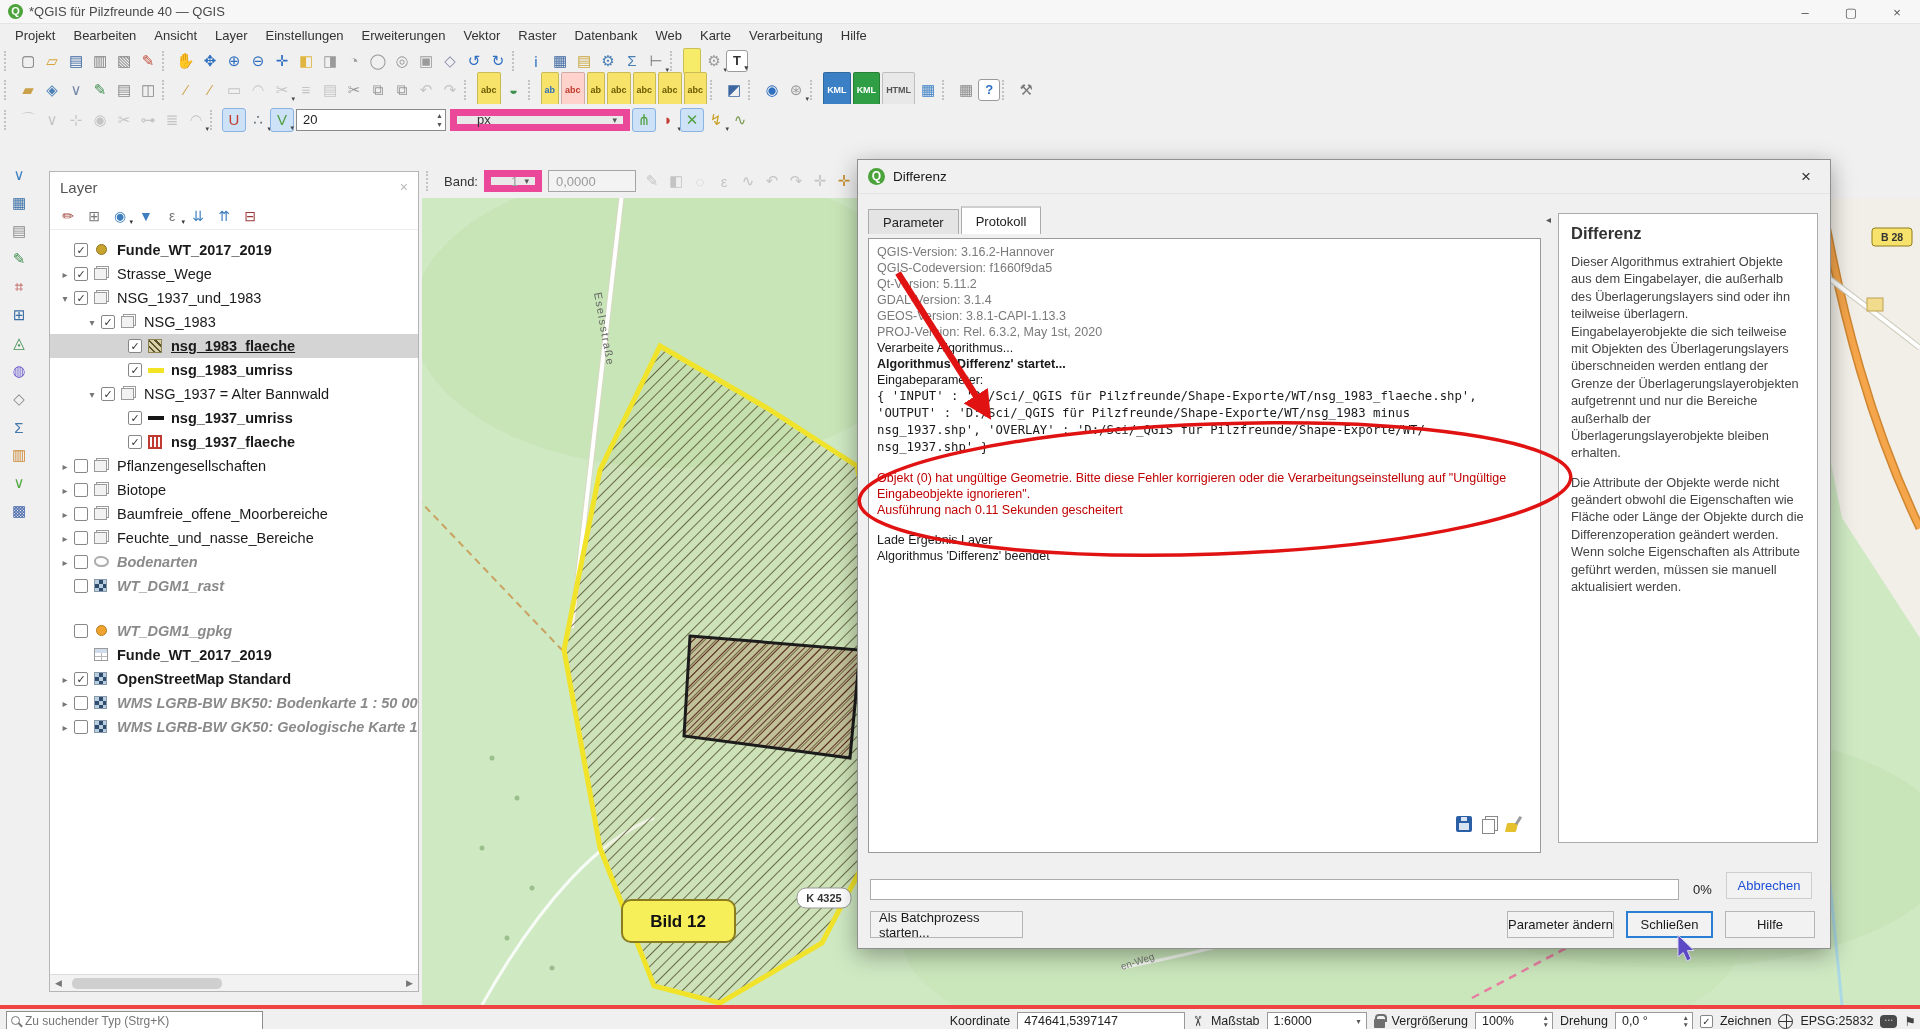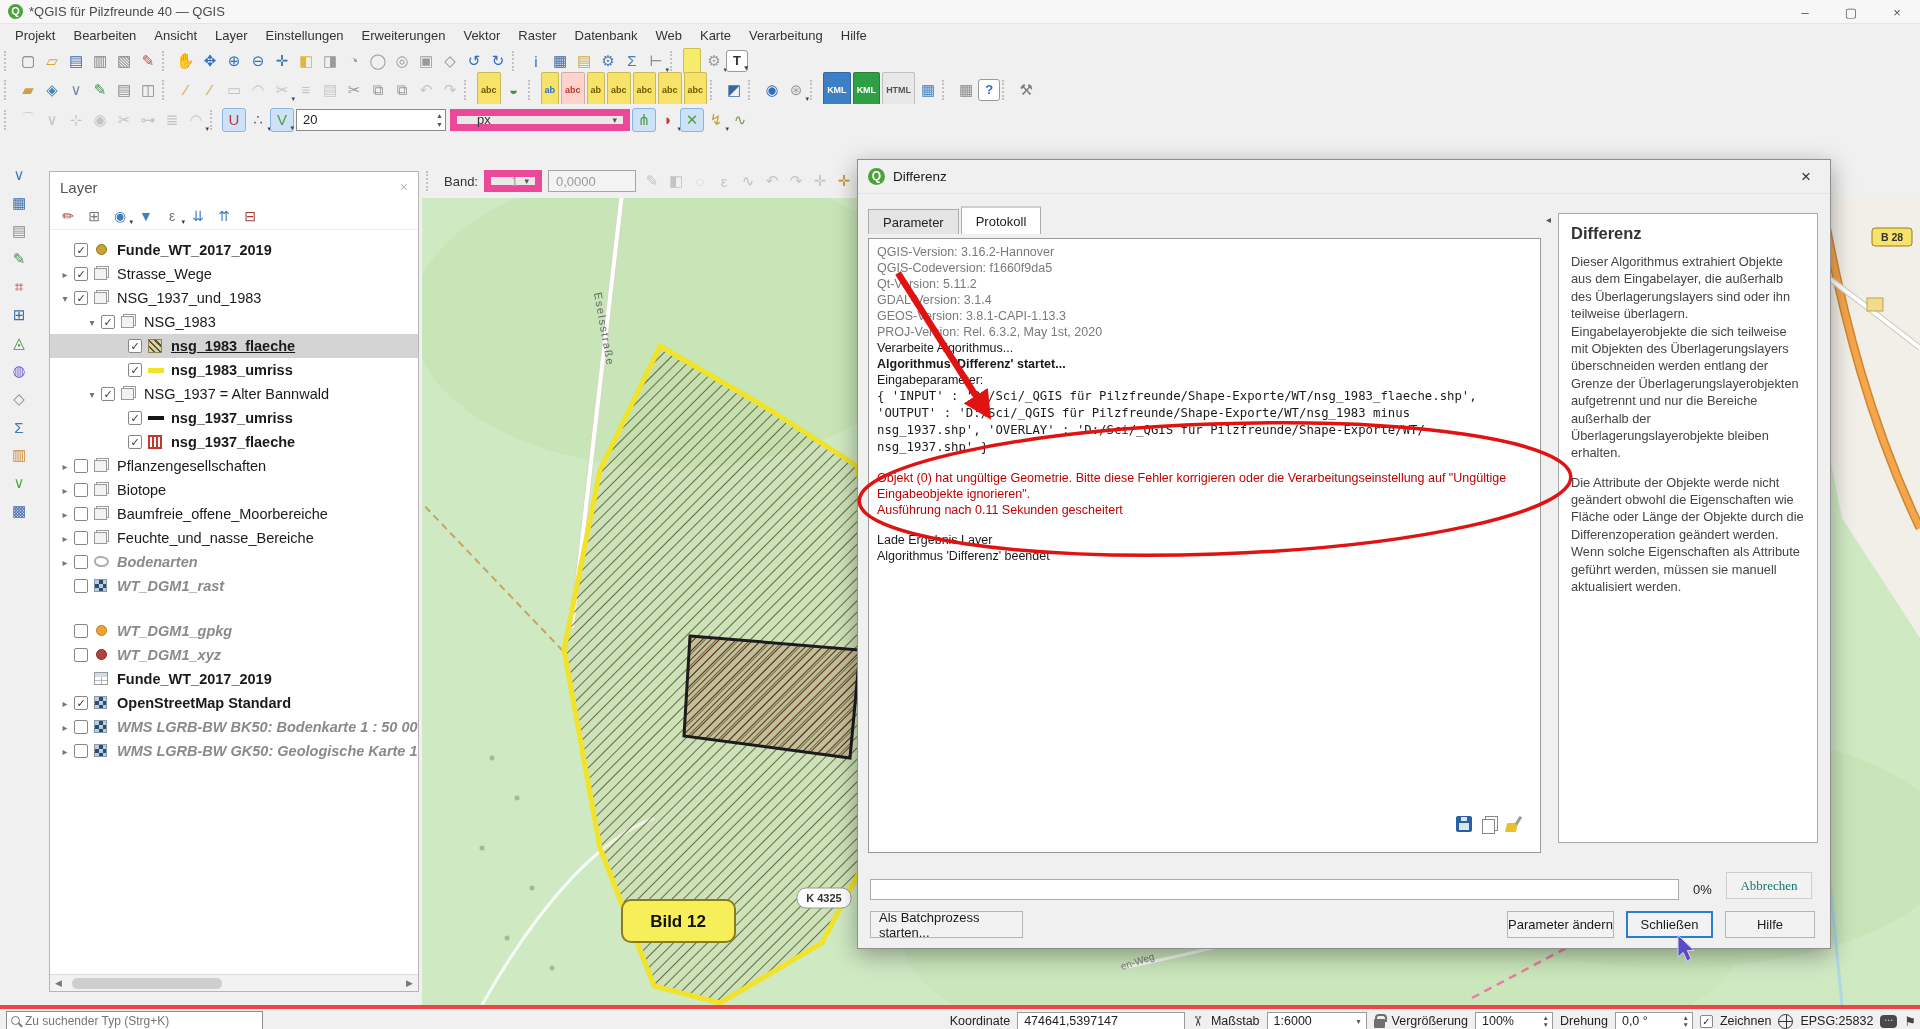--- a/index.html
+++ b/index.html
@@ -134,21 +134,21 @@
   .icn-save:after { content:""; position:absolute; left:5px; top:1px; width:6px; height:4px; background:#d8e4f2; }
   .icn-copy { width:13px; height:15px; background:#fff; border:1px solid #888; position:relative; box-shadow:3px -3px 0 -1px #fff, 3px -3px 0 0 #888; top:2px; }
   .icn-broom { width:16px; height:16px; position:relative; }
   .icn-broom:before { content:""; position:absolute; left:1px; bottom:0; width:11px; height:9px; background:#e5c12d; transform:skewX(-14deg); border-radius:1px; }
   .icn-broom:after { content:""; position:absolute; right:1px; top:0; width:3px; height:9px; background:#9a9a9a; transform:rotate(32deg); }
   .dlg-progressrow { position:absolute; left:12px; top:715px; width:950px; height:28px; display:flex; align-items:center; }
   .dlg-progress { width:809px; height:21px; border:1px solid #ababab; background:#fff; }
   .dlg-pct { font-size:13px; color:#1a1a1a; margin-left:14px; }
   .btn { height:27px; border:1px solid #b5b5b5; background:#f2f2f2; font-size:13px; color:#1a1a1a;
     display:flex; align-items:center; justify-content:center; }
-  .btn.disabled { color:#0f766e; border-color:#cecece;font-family:Liberation Serif, serif; }
+  .btn.disabled { color:#1d4ed8; border-color:#cecece; }
   .btn-cancel { position:absolute; right:18px; top:712px; width:86px; }
   .dlg-btnrow { position:absolute; left:12px; top:751px; width:950px; height:27px; }
   .btn-batch { position:absolute; left:0; width:153px;padding-left:8px; }
   .btn-params { position:absolute; left:637px; width:107px; }
   .btn-close { position:absolute; left:756px; width:87px; border:2px solid #2a7fd4; }
   .btn-help { position:absolute; left:855px; width:90px; }
 
   
   #overlay { position:absolute; inset:0; width:1920px; height:1029px; pointer-events:none; z-index:60; }
 
@@ -560,28 +560,20 @@
         <div class="lrow" style="padding-left: 6px; margin-top: 21px;">
           <span class="exp"></span>
           <span class="cbx"></span>
           <span class="lic">
             <span class="ic-point-orange" style="display: block;"></span>
           </span>
           <span class="lbl b i g">WT_DGM1_gpkg</span>
         </div>
         <div class="lrow" style="padding-left: 6px;">
           <span class="exp"></span>
-          <span class="cbx"></span>
-          <span class="lic">
-            <span class="ic-point-darkred" style="display: block;"></span>
-          </span>
-          <span class="lbl b i g">WT_DGM1_xyz</span>
-        </div>
-        <div class="lrow" style="padding-left: 6px;">
-          <span class="exp"></span>
           <span class="cbx none"></span>
           <span class="lic">
             <span class="ic-table" style="display: block;"></span>
           </span>
           <span class="lbl b">Funde_WT_2017_2019</span>
         </div>
         <div class="lrow" style="padding-left: 6px;">
           <span class="exp">▸</span>
           <span class="cbx">✓</span>
           <span class="lic">

